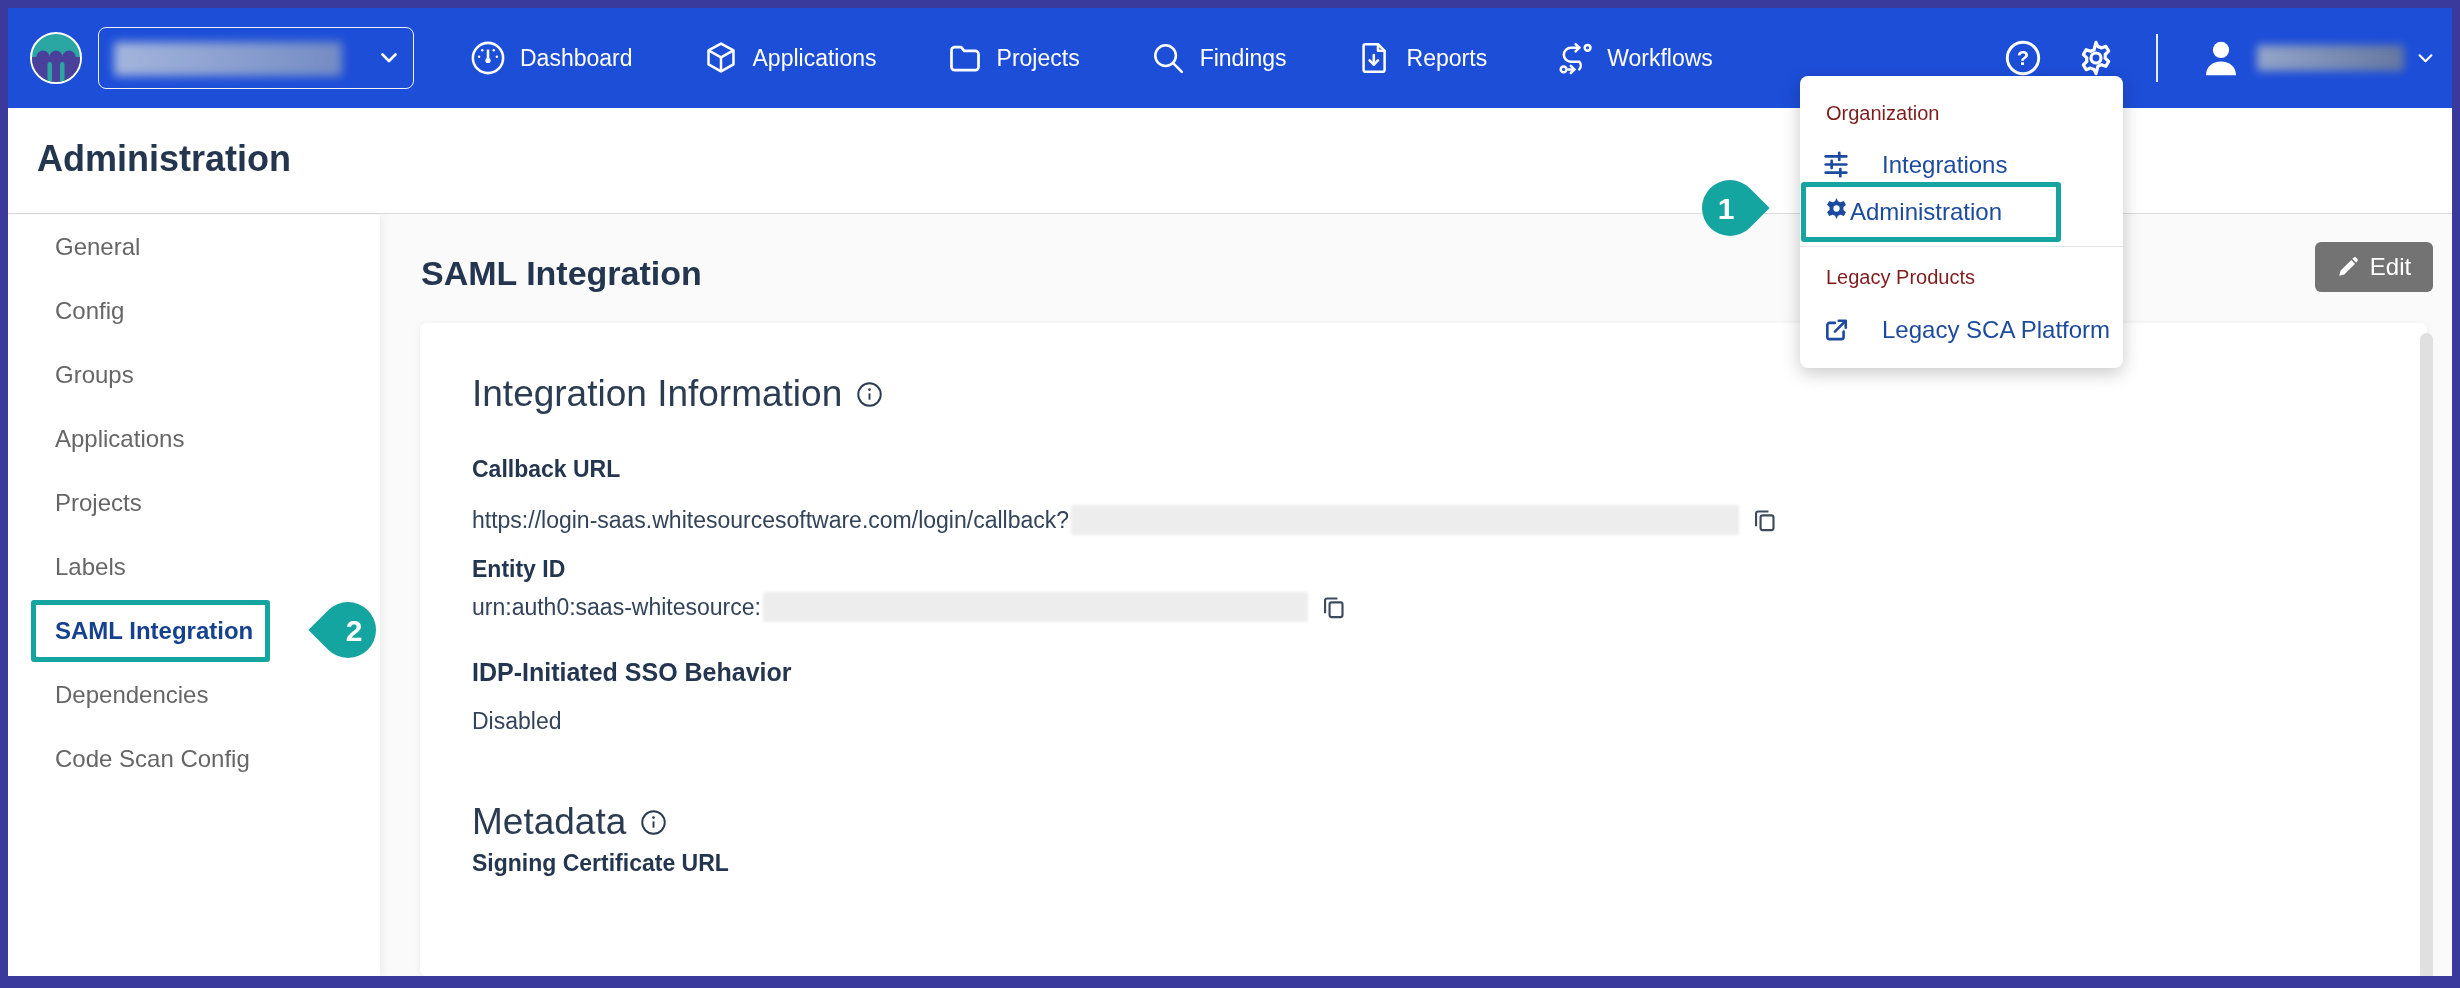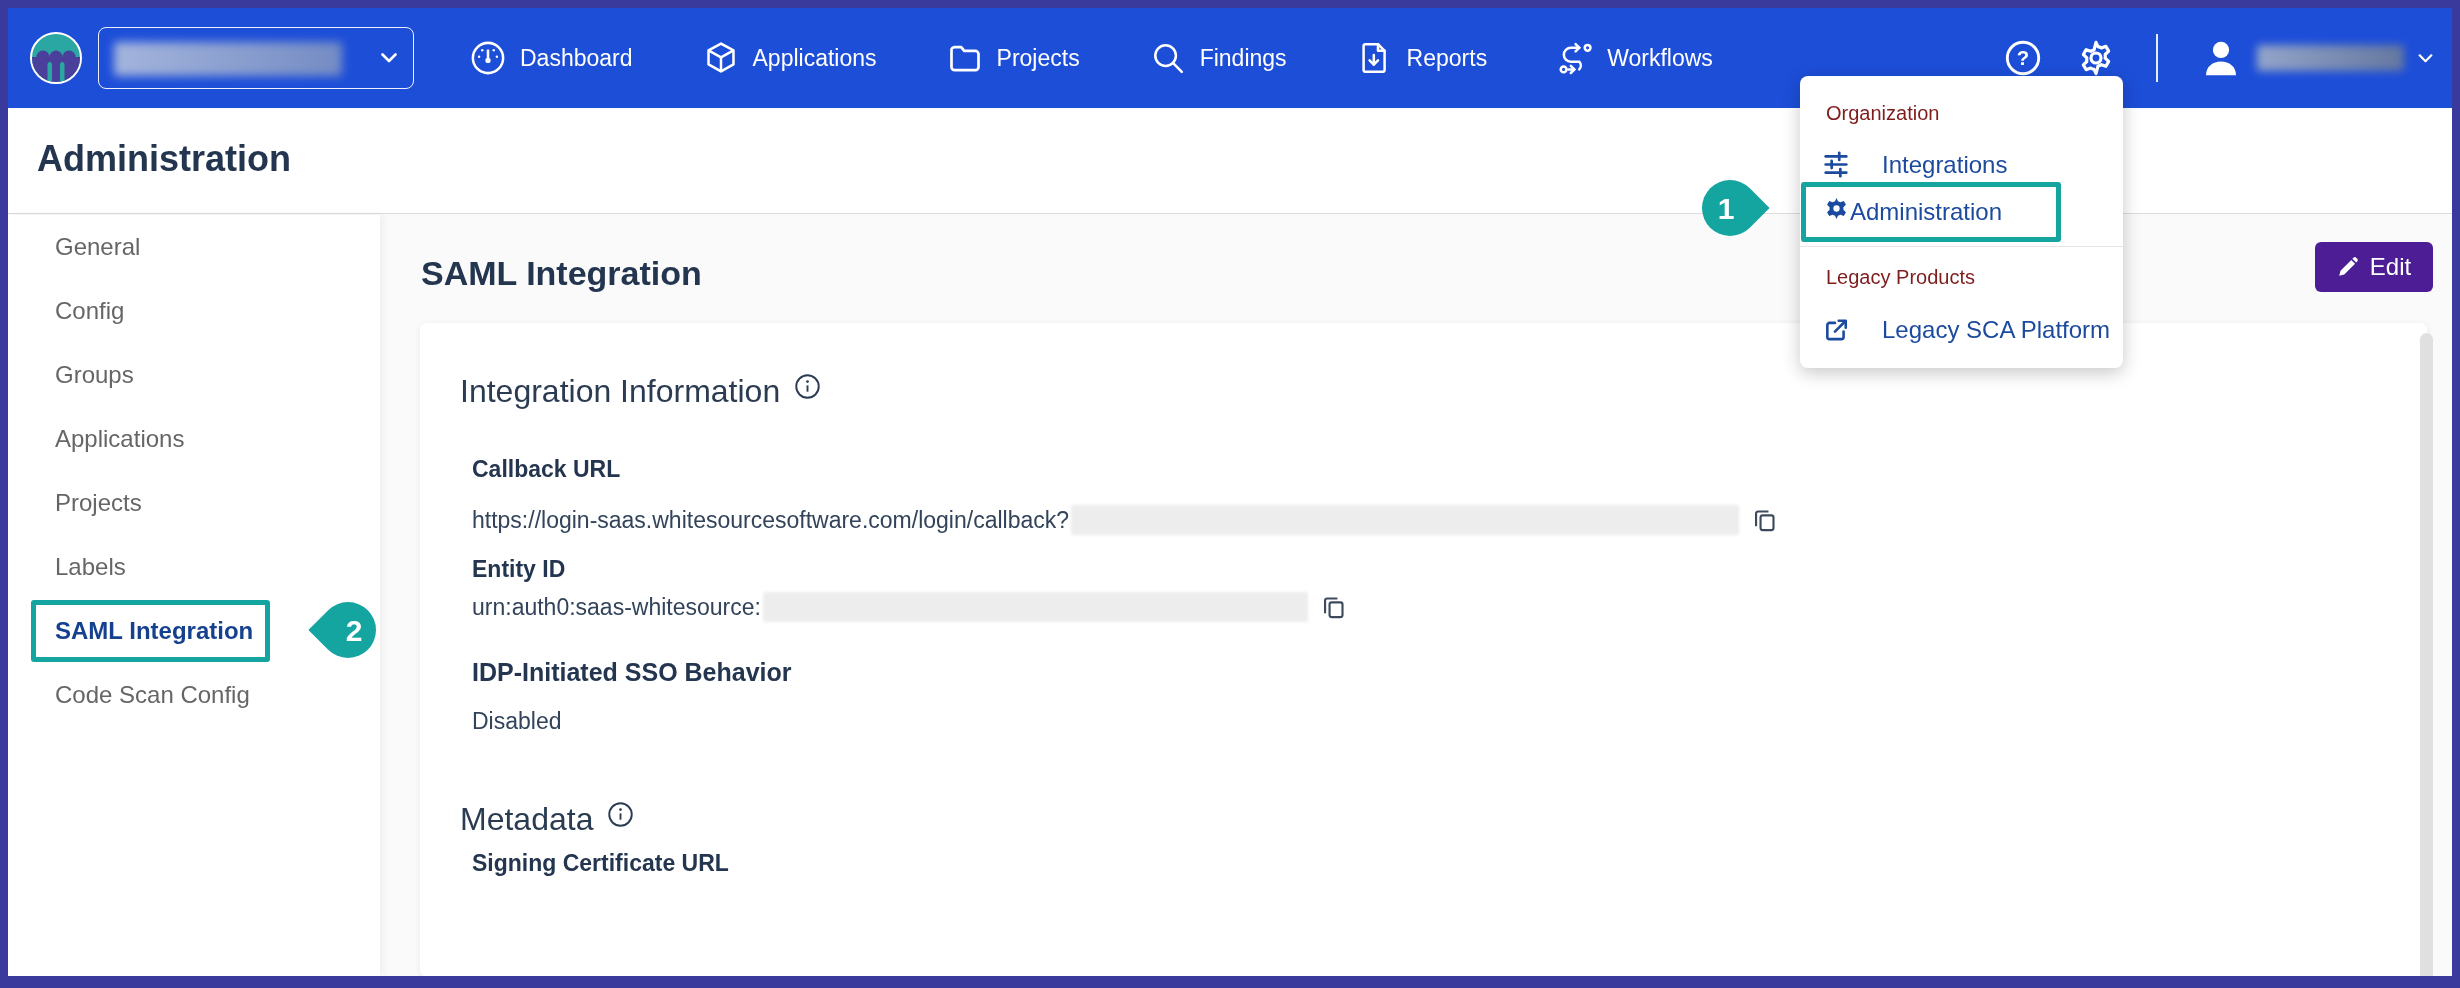--- a/index.html
+++ b/index.html
@@ -28,24 +28,24 @@
 
   
   .sidebar { position:absolute; left:8px; top:215px; width:372px; height:761px; background:#fff; box-shadow:3px 0 8px rgba(0,0,0,.05); z-index:3; }
   .side-item { height:64px; display:flex; align-items:center; padding-left:47px; font-size:24px; color:#666; cursor:pointer; position:relative; }
   .side-item.active { color:#15418f; font-weight:700; }
   .active-box { position:absolute; left:23px; top:1px; width:239px; height:62px; border:5px solid #14a5a1; border-radius:3px; background:#fff; display:flex; align-items:center; padding-left:19px; }
 
   
   .main { position:absolute; left:381px; top:214px; width:2071px; height:762px; background:#fafafa; }
   .content-heading { position:absolute; left:40px; top:40px; font-size:34px; color:#24364f; }
-  .edit-btn { position:absolute; left:1934px; top:28px; width:118px; height:50px; background:#4c1d95; border-radius:6px; color:#fff; font-size:24px; display:flex; align-items:center; justify-content:center; gap:11px; cursor:pointer; }
+  .edit-btn { position:absolute; left:1934px; top:28px; width:118px; height:50px; background:#737373; border-radius:6px; color:#fff; font-size:24px; display:flex; align-items:center; justify-content:center; gap:11px; cursor:pointer; }
 
   .card { position:absolute; left:39px; top:109px; width:2007px; height:653px; background:#fff; border-radius:6px; box-shadow:0 1px 6px rgba(0,0,0,.07); }
-  .sec-title { position:absolute; left:40px; font-size:32px; color:#2b3c52; display:flex; gap:14px; }
+  .sec-title { position:absolute; left:52px; font-size:37px; color:#2b3c52; display:flex; align-items:center; gap:14px; }
   .f-label { position:absolute; left:52px; font-size:23px; font-weight:700; color:#24364f; }
   .f-value { position:absolute; left:52px; font-size:23px; color:#32435a; display:flex; align-items:center; }
   .redact { height:30px; background:#ededed; filter:blur(1.5px); border-radius:2px; margin-left:2px; }
   .copy-btn { margin-left:12px; cursor:pointer; display:flex; align-items:center; }
   .cert-input { position:absolute; left:52px; top:570px; width:1900px; height:60px; border:2px solid #dcdcdc; border-radius:8px; font-size:24px; color:#6b7a8d; padding:0 22px; background:#fff; outline:none; font-family:"Liberation Sans",sans-serif; }
   .cert-input::placeholder { color:#d4d4d4; }
   .scroll-thumb { position:absolute; left:2420px; top:333px; width:13px; height:648px; background:#e0e0e0; border-radius:7px; z-index:5; cursor:pointer; }
 
   
   .menu { position:absolute; left:1800px; top:76px; width:323px; height:292px; background:#fff; border-radius:8px; box-shadow:0 5px 18px rgba(0,0,0,.22); z-index:60; }
@@ -195,20 +195,23 @@
       </div>
     <div class="side-item">
         <span>Labels</span>
       </div>
     <div class="side-item active">
       <div class="active-box">
         <span>SAML Integration</span>
       </div>
     </div>
     <div class="side-item">
+        <span>Dependencies</span>
+      </div>
+    <div class="side-item">
         <span>Code Scan Config</span>
       </div>
   </aside>
 
   <main class="main">
     <h2 class="content-heading">SAML Integration</h2>
 
     <button class="edit-btn" style="border:none;font-family:inherit;">
       <svg width="22" height="22" viewBox="0 0 20 20">
         <path d="M2 18l1.2-4.6L13 3.6l3.4 3.4L6.6 16.8 2 18z" fill="#fff"></path>

